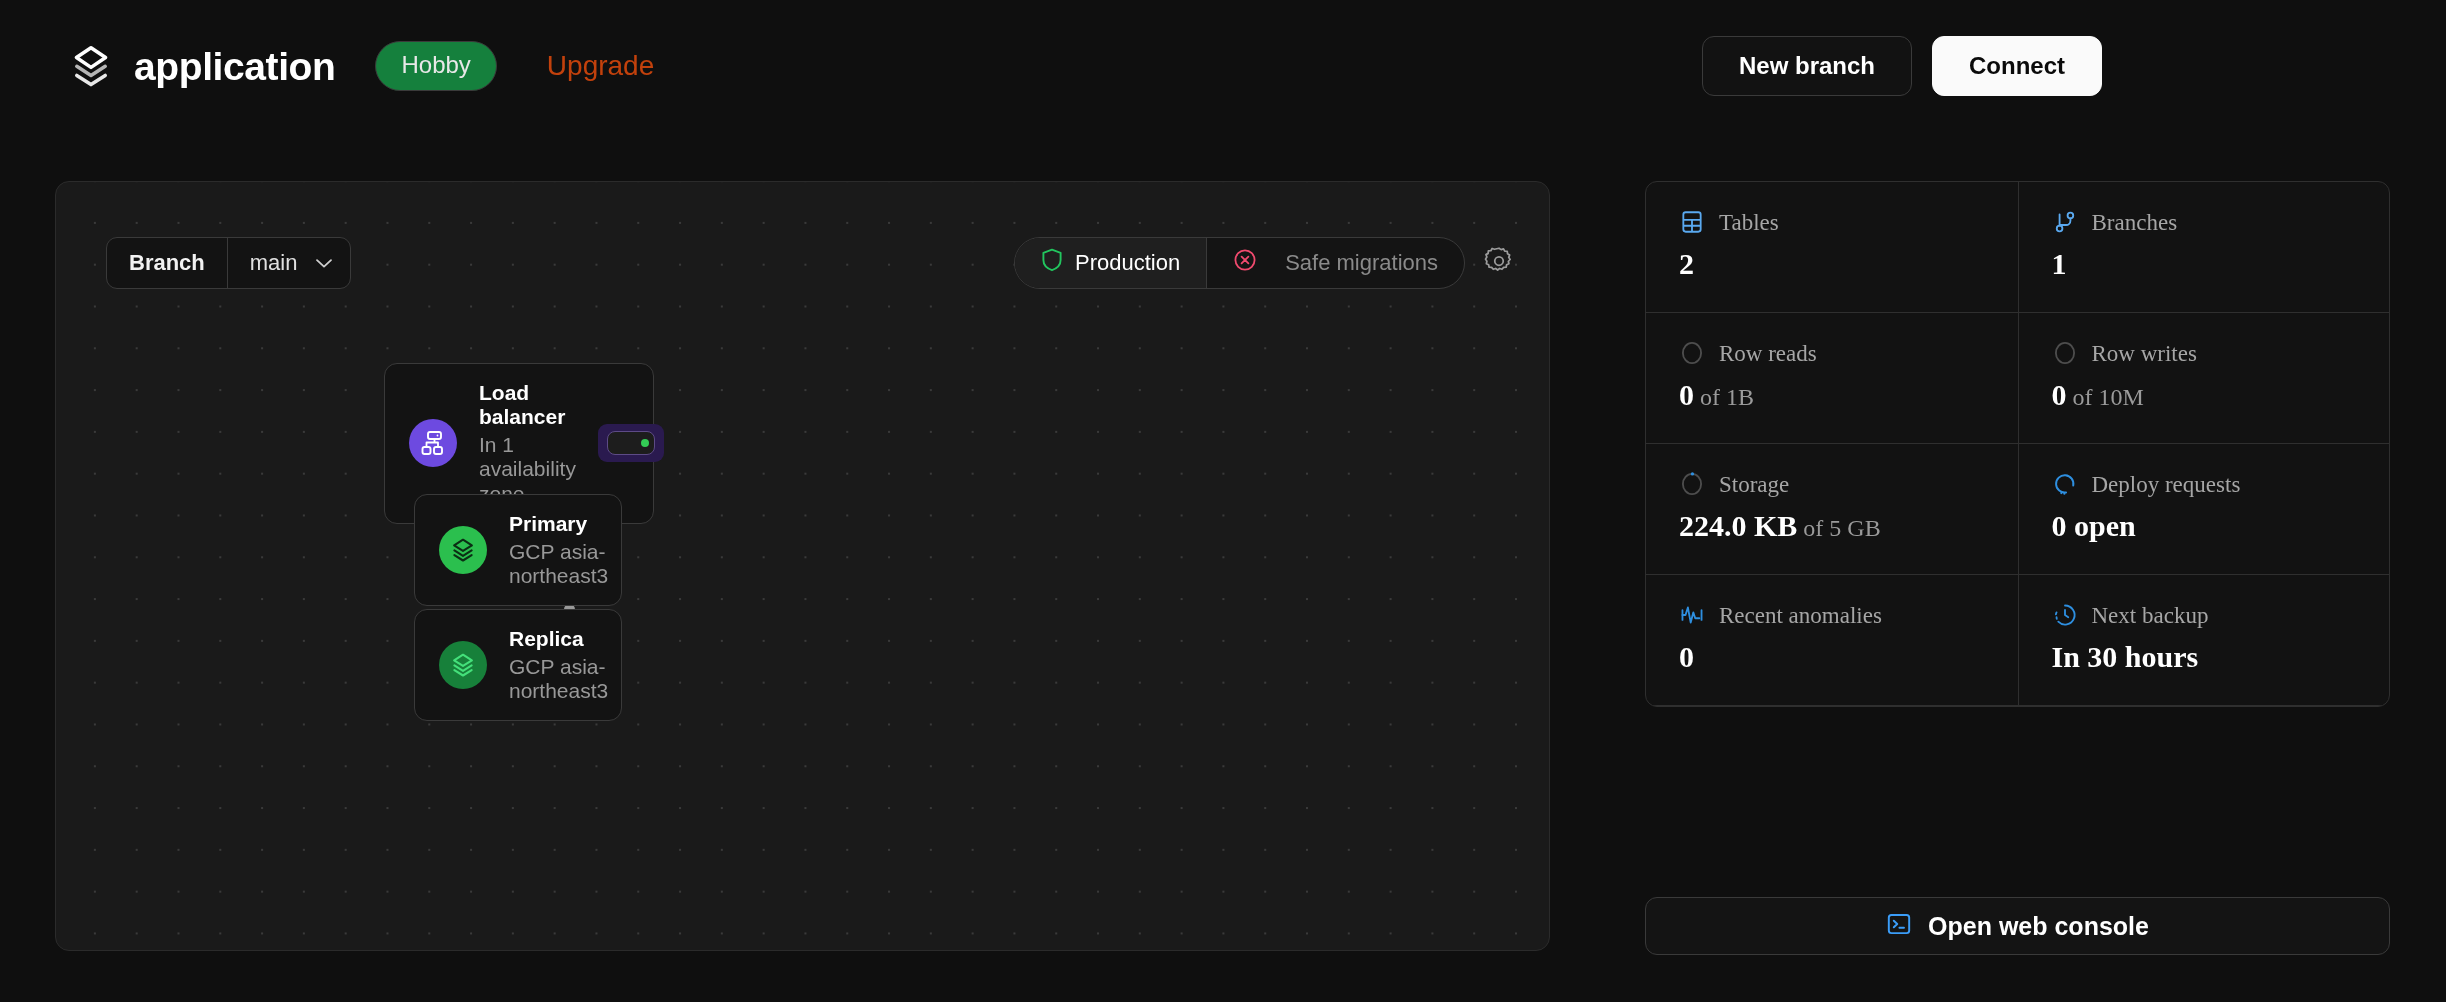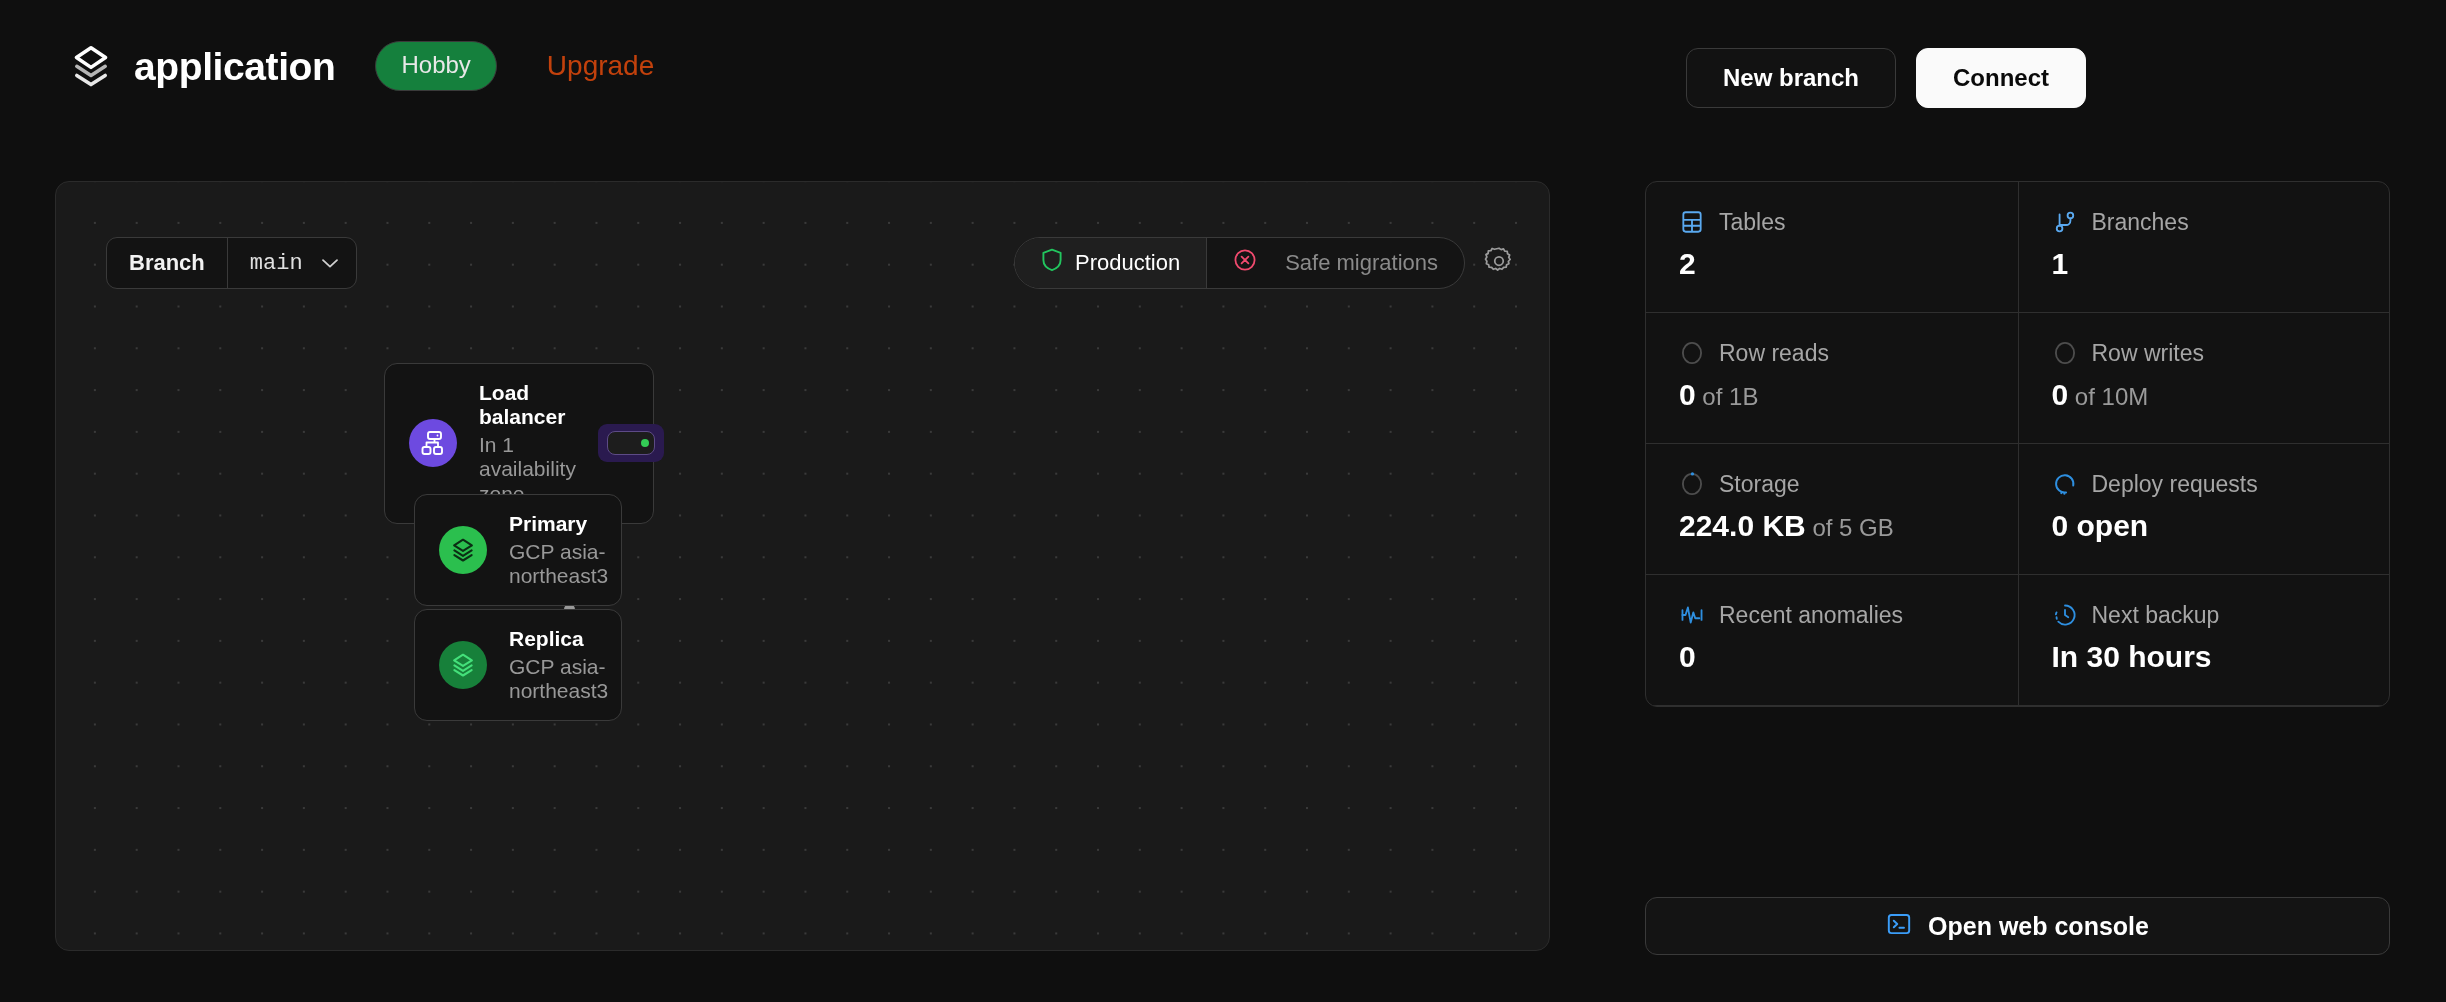--- a/index.html
+++ b/index.html
@@ -27,22 +27,22 @@
     border: 1px solid #3a3a3a; border-radius: 999px;
     padding: 11px 25px 13px;
     font-size: 24px; color: #e8e8e8; background: #15803d;
     line-height: 1;
   }
   .upgrade-link {
     margin-left: 28px; color: #c2410c; font-size: 28px; line-height: 1;
     text-decoration: none; cursor: pointer;
   }
   .header-actions {
-    position: absolute; right: 32px; top: 0; height: 132px;
-    display: flex; align-items: center; gap: 20px; margin-top: 12px;
+    position: absolute; right: 16px; top: 0; height: 132px;
+    display: flex; align-items: center; gap: 20px;
   }
   .btn-outline {
     background: #121212; border: 1px solid #3a3a3a; border-radius: 12px;
     color: #ffffff; font-size: 24px; font-weight: bold;
     padding: 17px 36px; line-height: 1; cursor: pointer;
   }
   .btn-white {
     background: #fafafa; border: 1px solid #fafafa; border-radius: 12px;
     color: #0a0a0a; font-size: 24px; font-weight: bold;
     padding: 17px 36px; line-height: 1; cursor: pointer;
@@ -65,21 +65,21 @@
     border: 1px solid #3a3a3a; border-radius: 11px;
     background: #131313; overflow: hidden; height: 52px;
   }
   .branch-label {
     display: flex; align-items: center; padding: 0 22px;
     font-size: 22px; font-weight: bold; color: #f2f2f2;
     border-right: 1px solid #3a3a3a;
   }
   .branch-value {
     display: flex; align-items: center; gap: 18px; padding: 0 17px 0 22px;
-    font-size: 22px; color: #e0e0e0; cursor: pointer; font-family: Liberation Mono, monospace;
+    font-size: 22px; color: #e0e0e0; cursor: pointer;
   }
   .chev { width: 18px; height: 11px; display: block; }
 
   .mode-group {
     position: absolute; right: 84px; top: 55px;
     display: flex; align-items: stretch; height: 52px;
     border: 1px solid #3a3a3a; border-radius: 999px; overflow: hidden;
     background: #141414;
   }
   .mode-item {
@@ -135,21 +135,21 @@
     position: absolute; font-family: "DejaVu Sans Mono", monospace;
     font-size: 17px; color: #9a9a9a;
   }
 
   
   .stats-panel {
     position: absolute; left: 1645px; top: 181px; width: 745px;
     border: 1px solid #2f2f2f; border-radius: 12px;
     background: #121212; overflow: hidden;
   }
-  .stats-row { display: flex; border-bottom: 1px solid #2f2f2f; }
+  .stats-row { display: flex; border-bottom: 1px solid #2f2f2f; font-family: Liberation Serif, serif; }
   .stat-cell {
     flex: 1 1 50%; padding: 27px 33px 29px; min-height: 130px;
   }
   .stat-cell + .stat-cell { border-left: 1px solid #2f2f2f; }
   .stat-head { display: flex; align-items: center; gap: 14px; margin-bottom: 12px; }
   .stat-label { font-size: 23px; color: #a6a6a6; line-height: 1; }
   .stat-value { font-size: 30px; font-weight: bold; color: #ffffff; line-height: 1.1; }
   .stat-value .sub { font-size: 24px; font-weight: normal; color: #9a9a9a; }
   .stat-ico { width: 26px; height: 26px; display: block; flex: 0 0 26px; }
 

